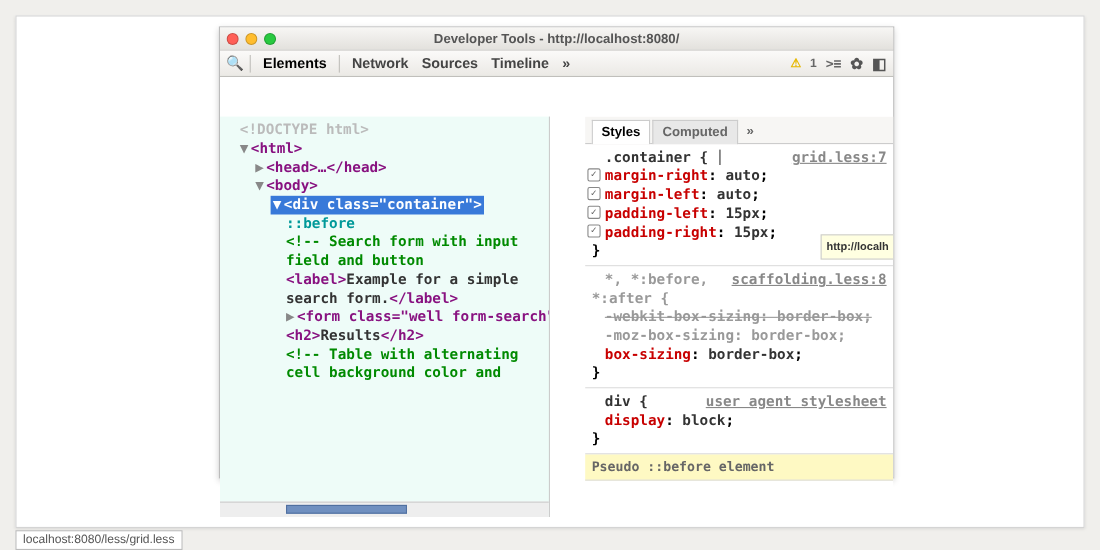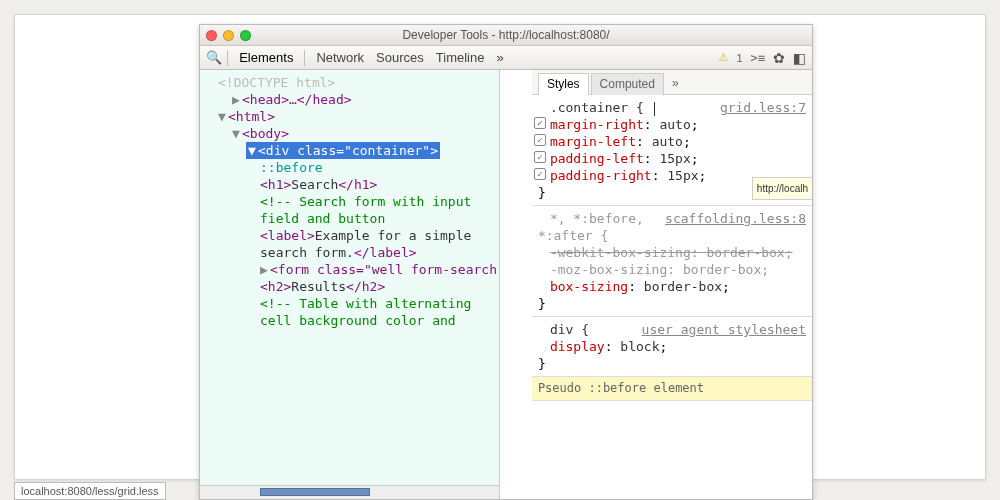--- a/index.html
+++ b/index.html
@@ -1,34 +1,34 @@
 <!DOCTYPE html>
 <html><head>
 <meta charset="utf-8">
 <style>
 * { box-sizing: border-box; margin: 0; padding: 0; }
 body { font-family: "Lucida Grande", Helvetica, Arial, sans-serif; background: #f0efec; width: 1000px; height: 500px; overflow: hidden; }
 .frame { position: absolute; left: 14px; top: 14px; width: 972px; height: 466px; background: #fff; border: 1px solid #d4d4d4; box-shadow: 0 1px 3px rgba(0,0,0,0.1); }
-.window { position: absolute; left: 199px; top: 24px; width: 614px; height: 476px; background: #fff; border: 1px solid #bbb; box-shadow: 0 2px 6px rgba(0,0,0,0.2); font-size: 13px; }
+.window { position: absolute; left: 199px; top: 24px; width: 614px; height: 411px; background: #fff; border: 1px solid #bbb; box-shadow: 0 2px 6px rgba(0,0,0,0.2); font-size: 13px; font-weight: bold; }
 .titlebar { height: 21px; background: linear-gradient(#f7f6f4,#e3e1dd); border-bottom: 1px solid #c9c7c3; display: flex; align-items: center; padding: 0 6px; position: relative; }
 .traffic { display: flex; gap: 6px; }
 .tbtn { width: 11px; height: 11px; border-radius: 50%; border: 1px solid rgba(0,0,0,0.2); }
 .red { background: #ff5f57; } .yellow { background: #ffbd2e; } .green { background: #28c940; }
 .title { position: absolute; left: 0; right: 0; text-align: center; font-size: 12px; color: #555; }
 .toolbar { height: 24px; background: linear-gradient(#fbfaf9,#ebe9e5); border-bottom: 1px solid #c0bfbb; display: flex; align-items: center; padding: 0 6px; font-size: 13px; color: #444; }
 .toolbar .sep { width: 1px; height: 16px; background: #c0bfbb; margin: 0 5px; }
 .toolbar .tab { padding: 0 6px; }
 .toolbar .tab.active { color: #000; }
 .toolbar .spacer { flex: 1; }
 .toolbar .right { display: flex; align-items: center; gap: 8px; }
 .warn { color: #e6b800; font-size: 11px; }
 .count { font-size: 11px; color: #666; }
 .chev { font-family: monospace; font-size: 12px; color: #666; }
 .gear, .dock { color: #555; font-size: 14px; }
-.main { display: flex; height: calc(100% - 45px); font-family: Menlo, Consolas, monospace; font-size: 13px; line-height: 17px; }
+.main { display: flex; height: calc(100% - 45px); font-family: Menlo, Consolas, monospace; font-size: 13px; line-height: 17px; margin-top: 36px; }
 .elements { width: 49%; background: #eefcf8; overflow: hidden; position: relative; border-right: 1px solid #ccc; }
 .dom { padding: 4px 0 0 8px; white-space: nowrap; }
 .ln { }
 .i1 { padding-left: 10px; } .i2 { padding-left: 24px; } .i3 { padding-left: 38px; } .i4 { padding-left: 52px; }
 .arrow { color: #888; display: inline-block; width: 10px; cursor: pointer; }
 .tag { color: #881280; }
 .gray { color: #bbb; }
 .sel { background: #3879d9; color: #fff; display: inline-block; padding: 0 2px; }
 .sel .tag, .sel .attr, .sel .val, .sel .arrow { color: #fff; }
 .pseudo { color: #009999; }
@@ -88,26 +88,25 @@
       <span class="chev">&gt;≡</span>
       <span class="gear">✿</span>
       <span class="dock">◧</span>
     </span>
   </div>
 
   <div class="main">
     <div class="elements">
       <div class="dom">
         <div class="ln i1 gray">&lt;!DOCTYPE html&gt;</div>
+        <div class="ln i1"><span class="arrow">▼</span><span class="tag">&lt;html&gt;</span></div>
         <div class="ln i2"><span class="arrow">▶</span><span class="tag">&lt;head&gt;…&lt;/head&gt;</span></div>
-        <div class="ln i1"><span class="arrow">▼</span><span class="tag">&lt;html&gt;</span></div>
         <div class="ln i2"><span class="arrow">▼</span><span class="tag">&lt;body&gt;</span></div>
         <div class="ln i3"><span class="sel"><span class="arrow">▼</span><span>&lt;div class="container"&gt;</span></span></div>
         <div class="ln i4 pseudo">::before</div>
-        <div class="ln i4"><span class="tag">&lt;h1&gt;</span><span class="txt">Search</span><span class="tag">&lt;/h1&gt;</span></div>
         <div class="ln i4 wrap comment">&lt;!-- Search form with input field and button</div>
         <div class="ln i4 wrap"><span class="tag">&lt;label&gt;</span><span class="txt">Example for a simple search form.</span><span class="tag">&lt;/label&gt;</span></div>
         <div class="ln i4"><span class="arrow">▶</span><span class="tag">&lt;form class="well form-search"&gt;</span></div>
         <div class="ln i4"><span class="tag">&lt;h2&gt;</span><span class="txt">Results</span><span class="tag">&lt;/h2&gt;</span></div>
         <div class="ln i4 wrap comment">&lt;!-- Table with alternating cell background color and</div>
       </div>
       <div class="scrollbar">
         <div class="thumb"></div>
       </div>
     </div>

